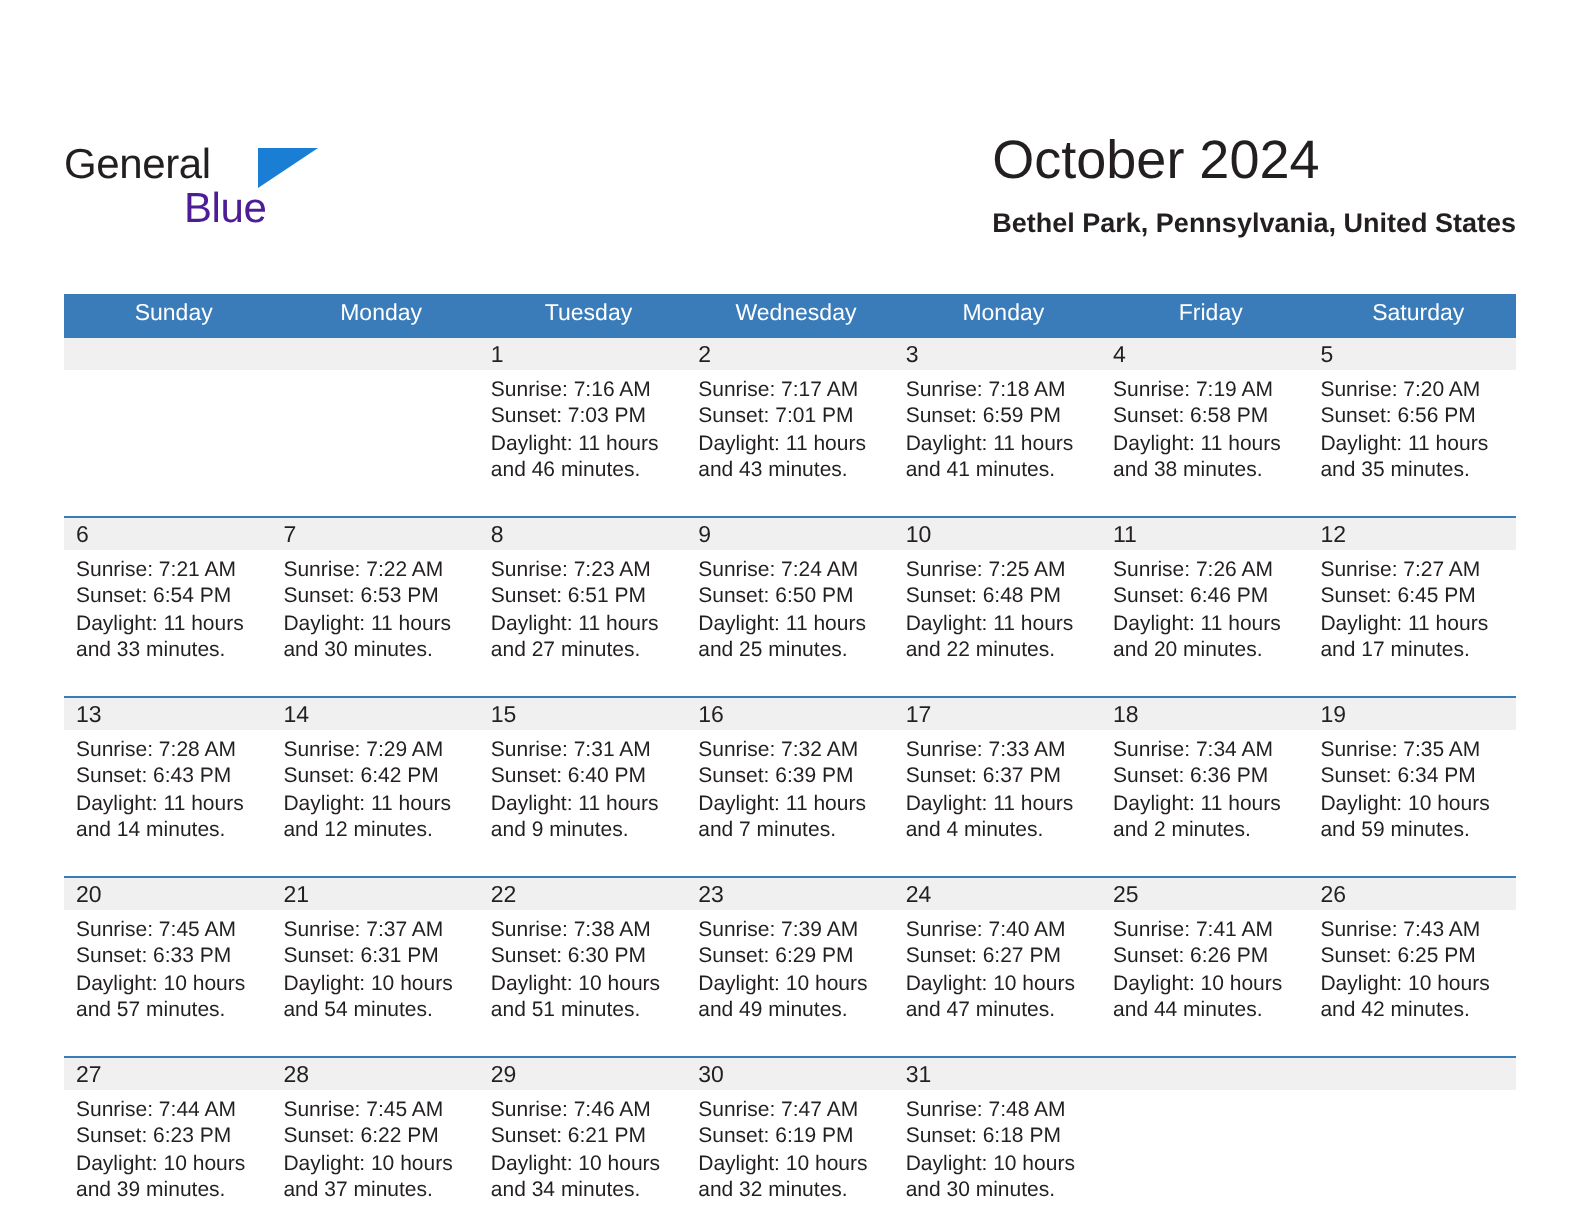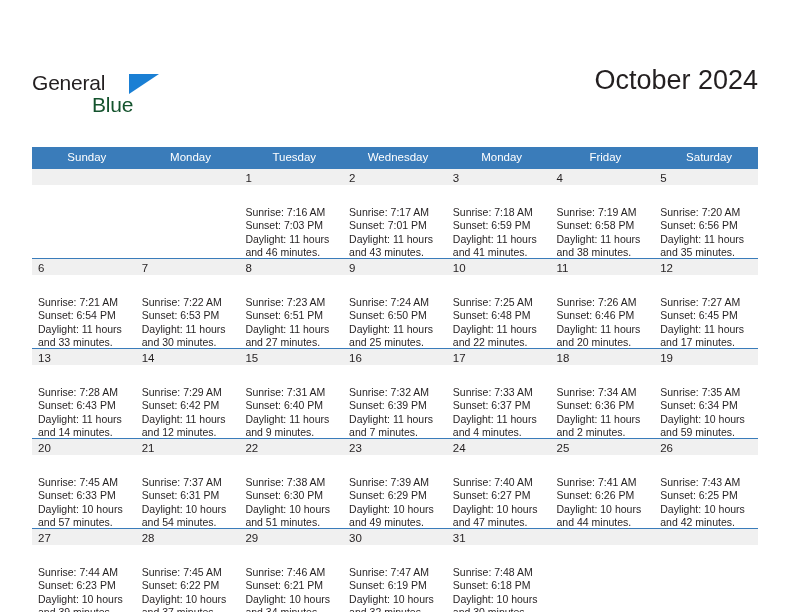--- a/index.html
+++ b/index.html
@@ -54,21 +54,21 @@
     height: 0;
     border-left: 30px solid #1a7fd4;
     border-bottom: 20px solid transparent;
   }
   .logo-blue {
     position: absolute;
     left: 60px;
     top: 22px;
     font-size: 21px;
     letter-spacing: -0.2px;
-    color: #14532d;
+    color: #4c1d95;
     font-family: "Liberation Sans", sans-serif;
   }
   .title-block {
     position: absolute;
     right: 0;
     top: 0;
   }
   .cal-title {
     font-size: 27px;
     font-weight: 400;
@@ -121,21 +121,21 @@
   .daynum-band {
     background: #f0f0f0;
     height: 16px;
     padding: 2px 0 1px 6px;
     font-size: 11.5px;
     color: #231f20;
     line-height: 14px;
     box-sizing: border-box;
   }
   .cell-body {
-    padding: 21px 4px 0 6px;
+    padding: 4px 4px 0 6px;
     font-size: 10.5px;
     line-height: 13.4px;
     color: #231f20;
   }
   .cell-body div {
     white-space: nowrap;
   }
   .cell-empty .daynum-band {
     background: #f0f0f0;
   }
@@ -148,20 +148,21 @@
   <div class="header">
 
     <div class="logo">
       <span class="logo-general">General</span>
       <span class="logo-tri"></span>
       <span class="logo-blue">Blue</span>
     </div>
 
     <div class="title-block">
       <div class="cal-title">October 2024</div>
+      <div class="cal-subtitle">Bethel Park, Pennsylvania, United States</div>
     </div>
 
   </div>
 
   <table class="calendar">
     <thead>
       <tr>
         <th>Sunday</th>
         <th>Monday</th>
         <th>Tuesday</th>

